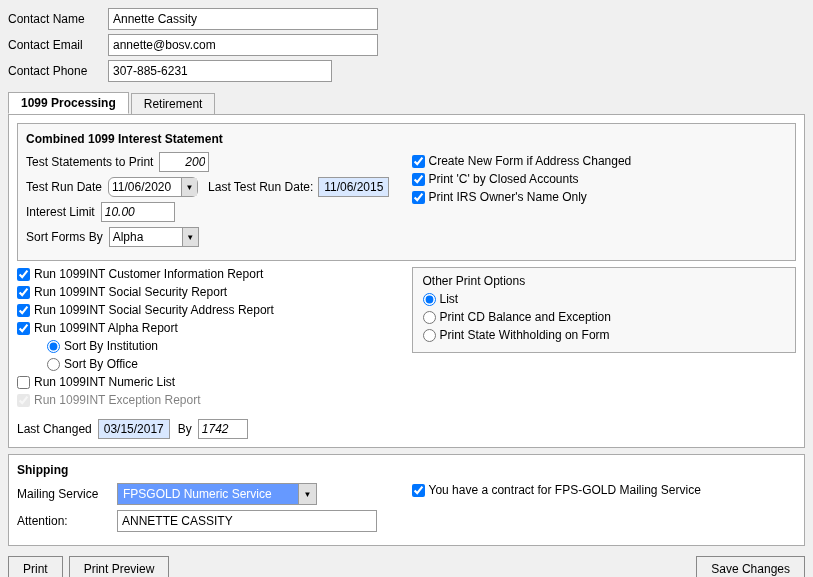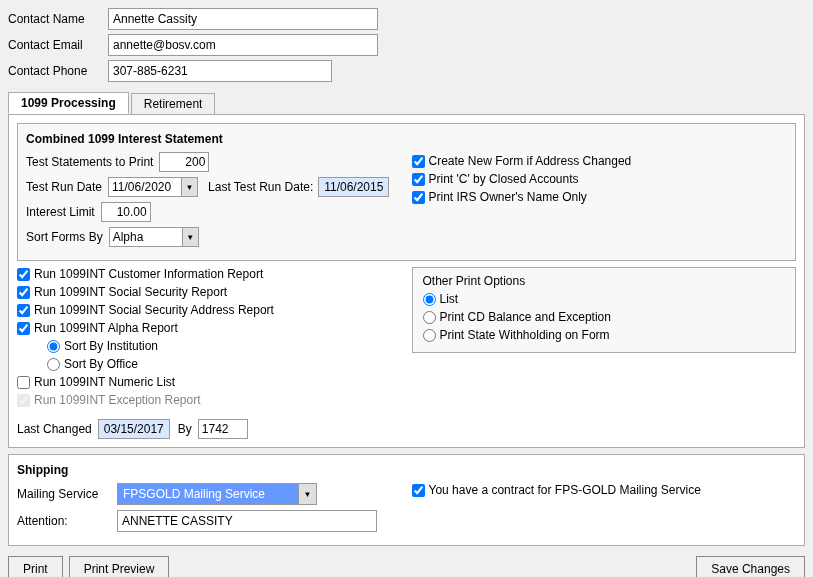--- a/index.html
+++ b/index.html
@@ -96,20 +96,21 @@
       font-size: 12px;
       white-space: nowrap;
       margin-right: 6px;
     }
     .field-input {
       height: 20px;
       border: 1px solid #999;
       font-size: 12px;
       padding: 1px 3px;
       background: #fff;
+      font-style: italic;
     }
     .date-input-wrapper {
       display: flex;
       align-items: center;
       border: 1px solid #999;
       height: 20px;
       background: #fff;
       width: 90px;
     }
     .date-text {
@@ -264,22 +265,21 @@
     .disabled-check {
       opacity: 0.5;
     }
     .aligned-right {
       text-align: right;
     }
     .small-input {
       width: 50px;
     }
     .interest-input {
-      width: 50px;
-      text-align: right;
+      width: 74px;
     }
     .sub-radio {
       margin-left: 30px;
     }
   </style>
 </head>
 <body>
 
 <div class="main-container">
 
@@ -308,21 +308,21 @@
       <div class="two-col">
         <div class="left-col">
 
           <div class="field-row">
             <span class="field-label">Test Statements to Print</span>
             <input class="field-input small-input aligned-right" type="text" value="200" style="">
           </div>
 
           <div class="field-row">
             <span class="field-label">Test Run Date</span>
-            <div class="date-input-wrapper" style="margin-right:10px;">
+            <div class="date-input-wrapper" style="margin-right:10px;border-radius:6px;">
               <span class="date-text">11/06/2020</span>
               <span class="date-arrow">▼</span>
             </div>
             <span class="field-label" style="margin-right:5px;white-space:nowrap;">Last Test Run Date:</span>
             <div style="border:1px solid #999;background:#d9e8ff;padding:1px 5px;height:20px;display:flex;align-items:center;font-size:12px;">
               <span>11/06/2015</span>
             </div>
           </div>
 
           <div class="field-row">
@@ -420,21 +420,21 @@
     </div>
   </div>
 
   <div class="shipping-section">
     <div class="shipping-title">Shipping</div>
     <div class="two-col">
       <div class="left-col">
         <div class="shipping-row">
           <span class="shipping-label">Mailing Service</span>
           <div class="mailing-select-wrapper">
-            <span class="mailing-select-text">FPSGOLD Mailing Service</span>
+            <span class="mailing-select-text">FPSGOLD Numeric Service</span>
             <span class="mailing-select-arrow">▼</span>
           </div>
         </div>
         <div class="shipping-row">
           <span class="shipping-label">Attention:</span>
           <input class="form-input" style="width: 260px;" type="text" value="ANNETTE CASSITY">
         </div>
       </div>
       <div class="right-col">
         <div class="checkbox-row">

